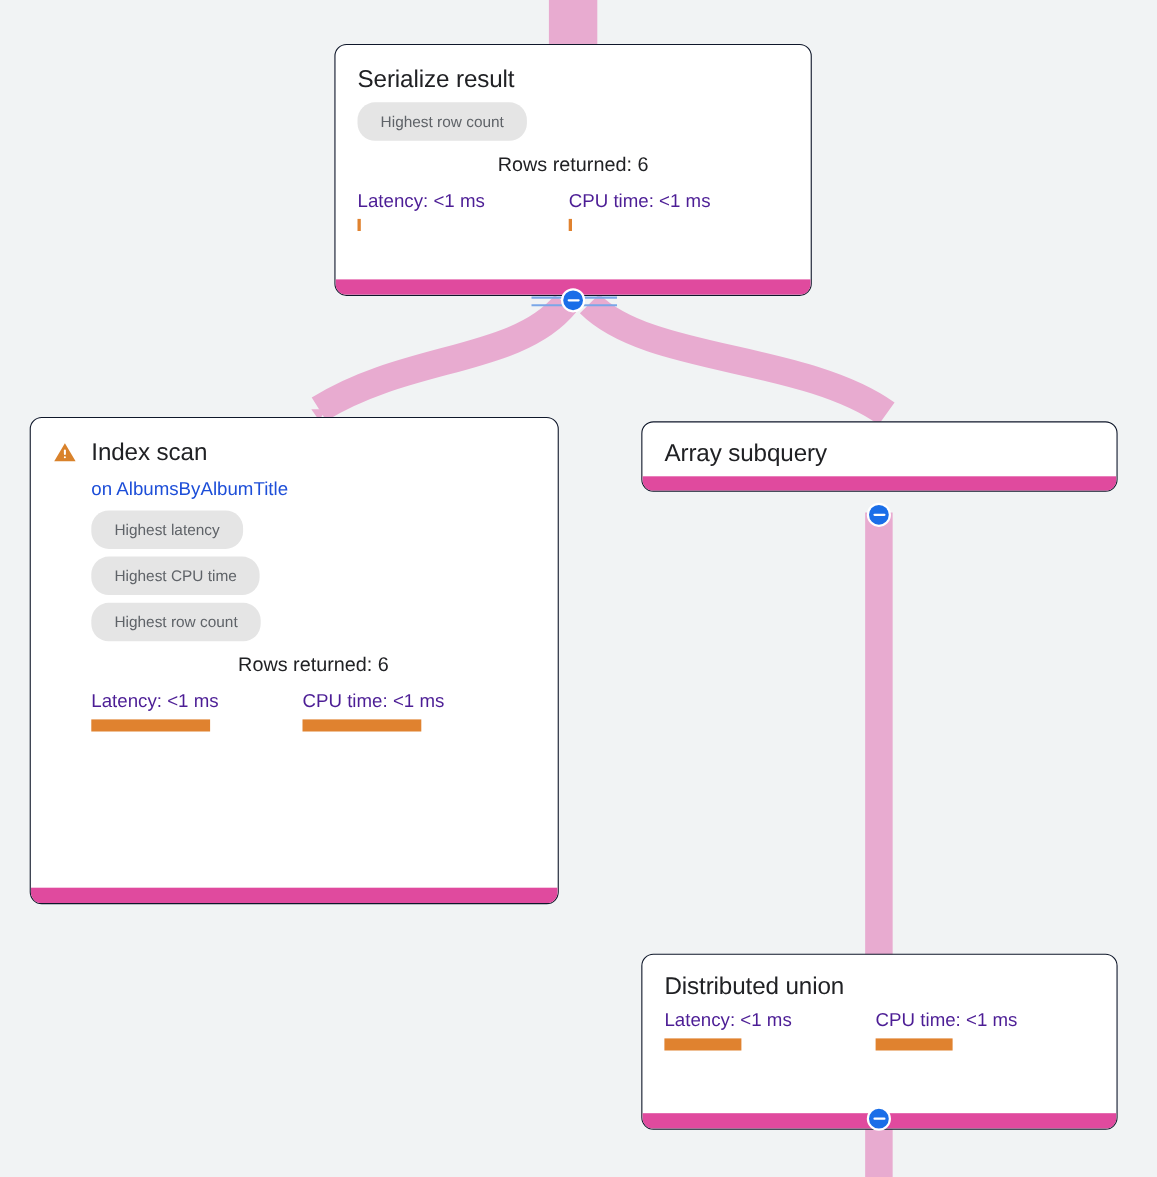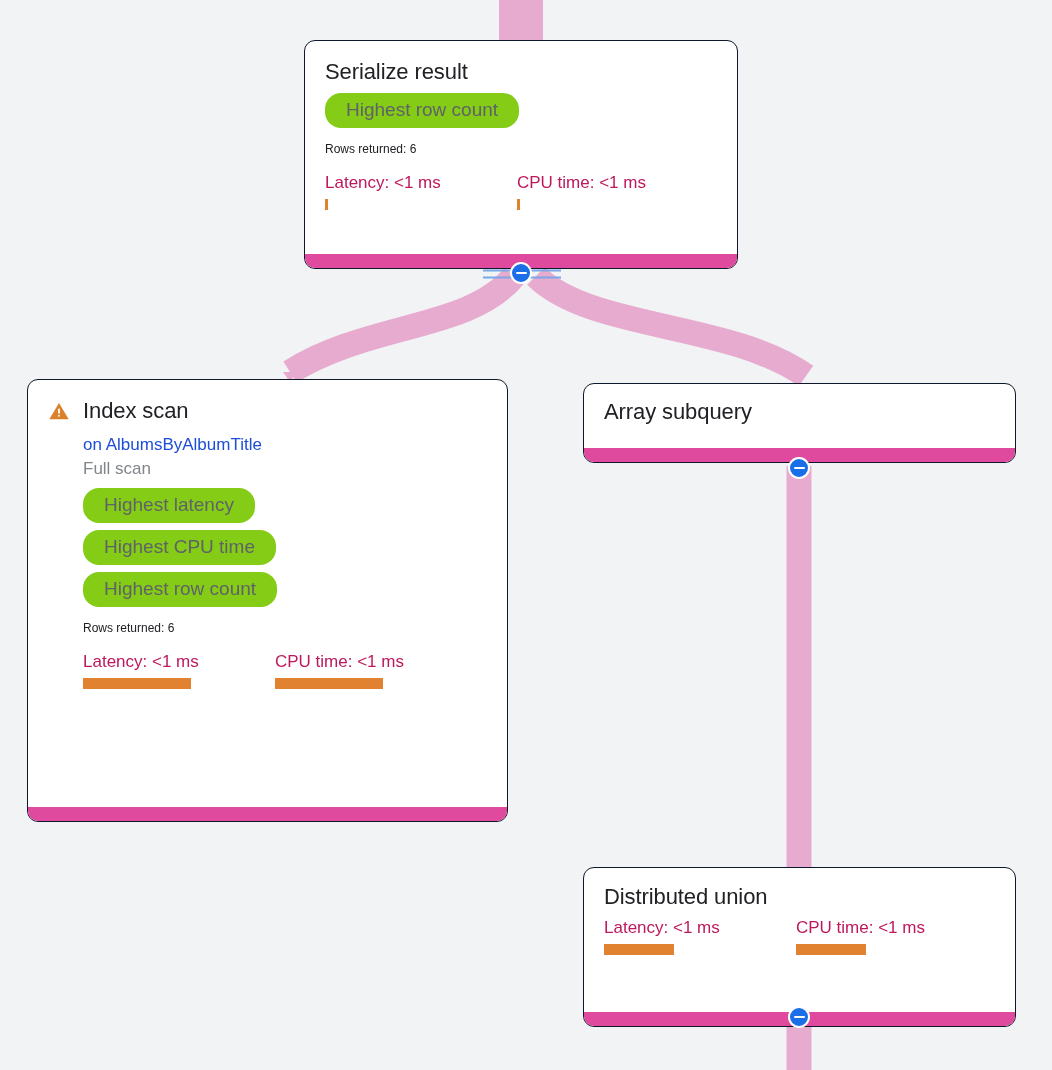--- a/index.html
+++ b/index.html
@@ -91,47 +91,48 @@
   }
 
   .chips {
     margin-top: 8px;
     display: flex;
     flex-direction: column;
     align-items: flex-start;
     gap: 7px;
   }
   .chip {
-    background: #84cc16;
+    background: #e5e5e5;
     color: #5f6368;
     border-radius: 16px;
-    font-size: 19px;
+    font-size: 14px;
     line-height: 20px;
     padding: 7px 21px 8px 21px;
     white-space: nowrap;
   }
 
   .rows {
-    font-size: 12px;
+    font-size: 18px;
     line-height: 22px;
     color: #202124;
     margin-top: 10px;
+    text-align: center;
   }
 
   .metrics {
     margin-top: 13px;
     display: flex;
   }
   .metric {
     box-sizing: border-box;
   }
   .metric-label {
     font-size: 17px;
     line-height: 20px;
-    color: #be185d;
+    color: #4c1d95;
     white-space: nowrap;
   }
   .metric-bar {
     margin-top: 6px;
     height: 11px;
     background: #e0822f;
   }
 
   
   .toggle {
@@ -215,42 +216,41 @@
     <div class="node-body">
       <div class="title-row">
         <svg class="warn-icon" viewBox="0 0 24 24">
           <path d="M12 3.2 L22.6 21 L1.4 21 Z" fill="#d9822b"></path>
           <rect x="11" y="9.4" width="2" height="5.4" rx="1" fill="#ffffff"></rect>
           <rect x="11" y="16.2" width="2" height="2" rx="1" fill="#ffffff"></rect>
         </svg>
         <div class="node-title">Index scan</div>
       </div>
       <div class="subtitle" style="margin-left:35px;">on AlbumsByAlbumTitle</div>
-      <div class="subtitle-muted" style="margin-left:35px;">Full scan</div>
       <div class="chips" style="margin-left:35px;">
         <span class="chip">Highest latency</span>
         <span class="chip">Highest CPU time</span>
         <span class="chip">Highest row count</span>
       </div>
       <div class="rows" style="margin-left:35px;">Rows returned: 6</div>
       <div class="metrics" style="margin-left:35px;">
         <div class="metric" style="width:192px;">
           <div class="metric-label">Latency: &lt;1 ms</div>
           <div class="metric-bar" style="width:108px;"></div>
         </div>
         <div class="metric">
           <div class="metric-label">CPU time: &lt;1 ms</div>
           <div class="metric-bar" style="width:108px;"></div>
         </div>
       </div>
     </div>
     <div class="node-footer"></div>
   </div>
 
-  <div class="node" style="left:583px; top:383px; width:433px; height:80px;">
+  <div class="node" style="left:583px; top:383px; width:433px; height:64px;">
     <div class="node-body" style="padding:15px 20px 8px 20px;">
       <div class="title-row">
         <div class="node-title">Array subquery</div>
       </div>
     </div>
     <div class="node-footer"></div>
   </div>
 
   <div class="node" style="left:583px; top:867px; width:433px; height:160px;">
     <div class="node-body" style="padding:16px 20px 8px 20px;">

